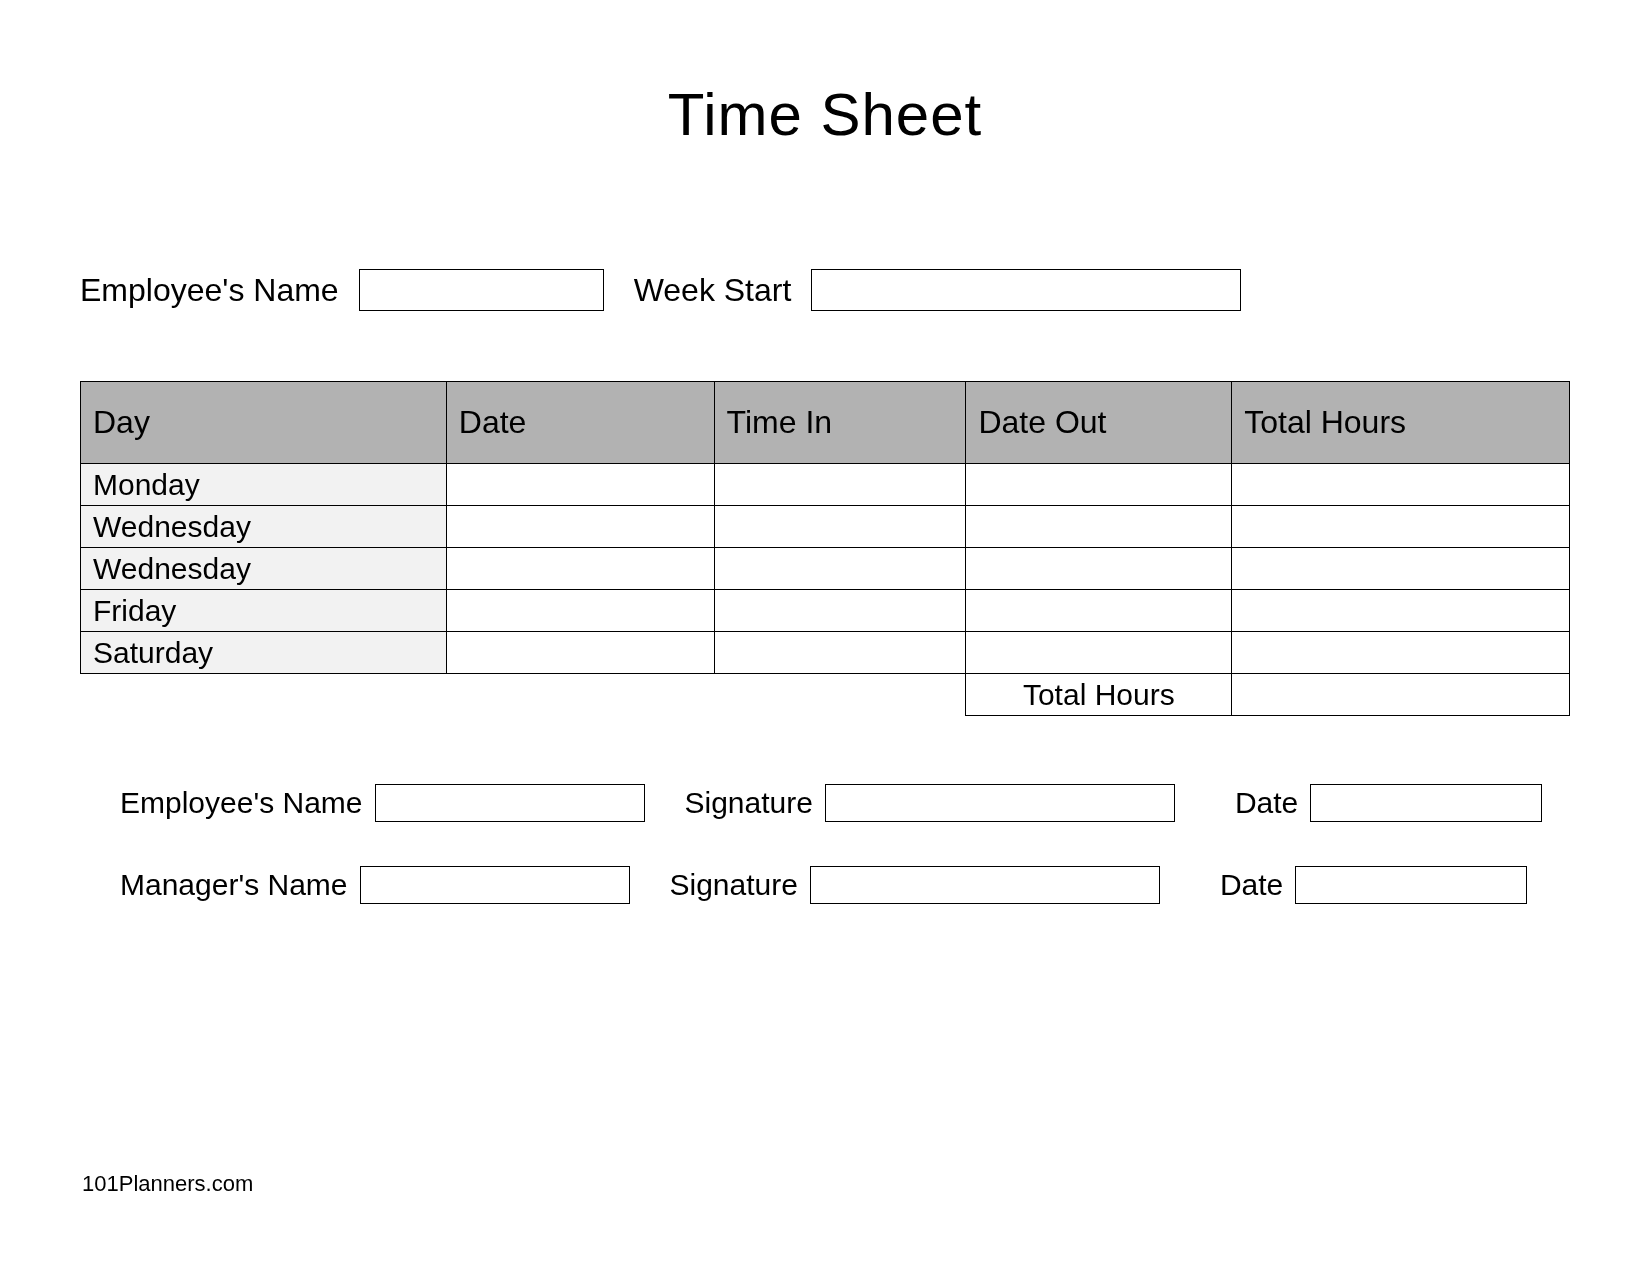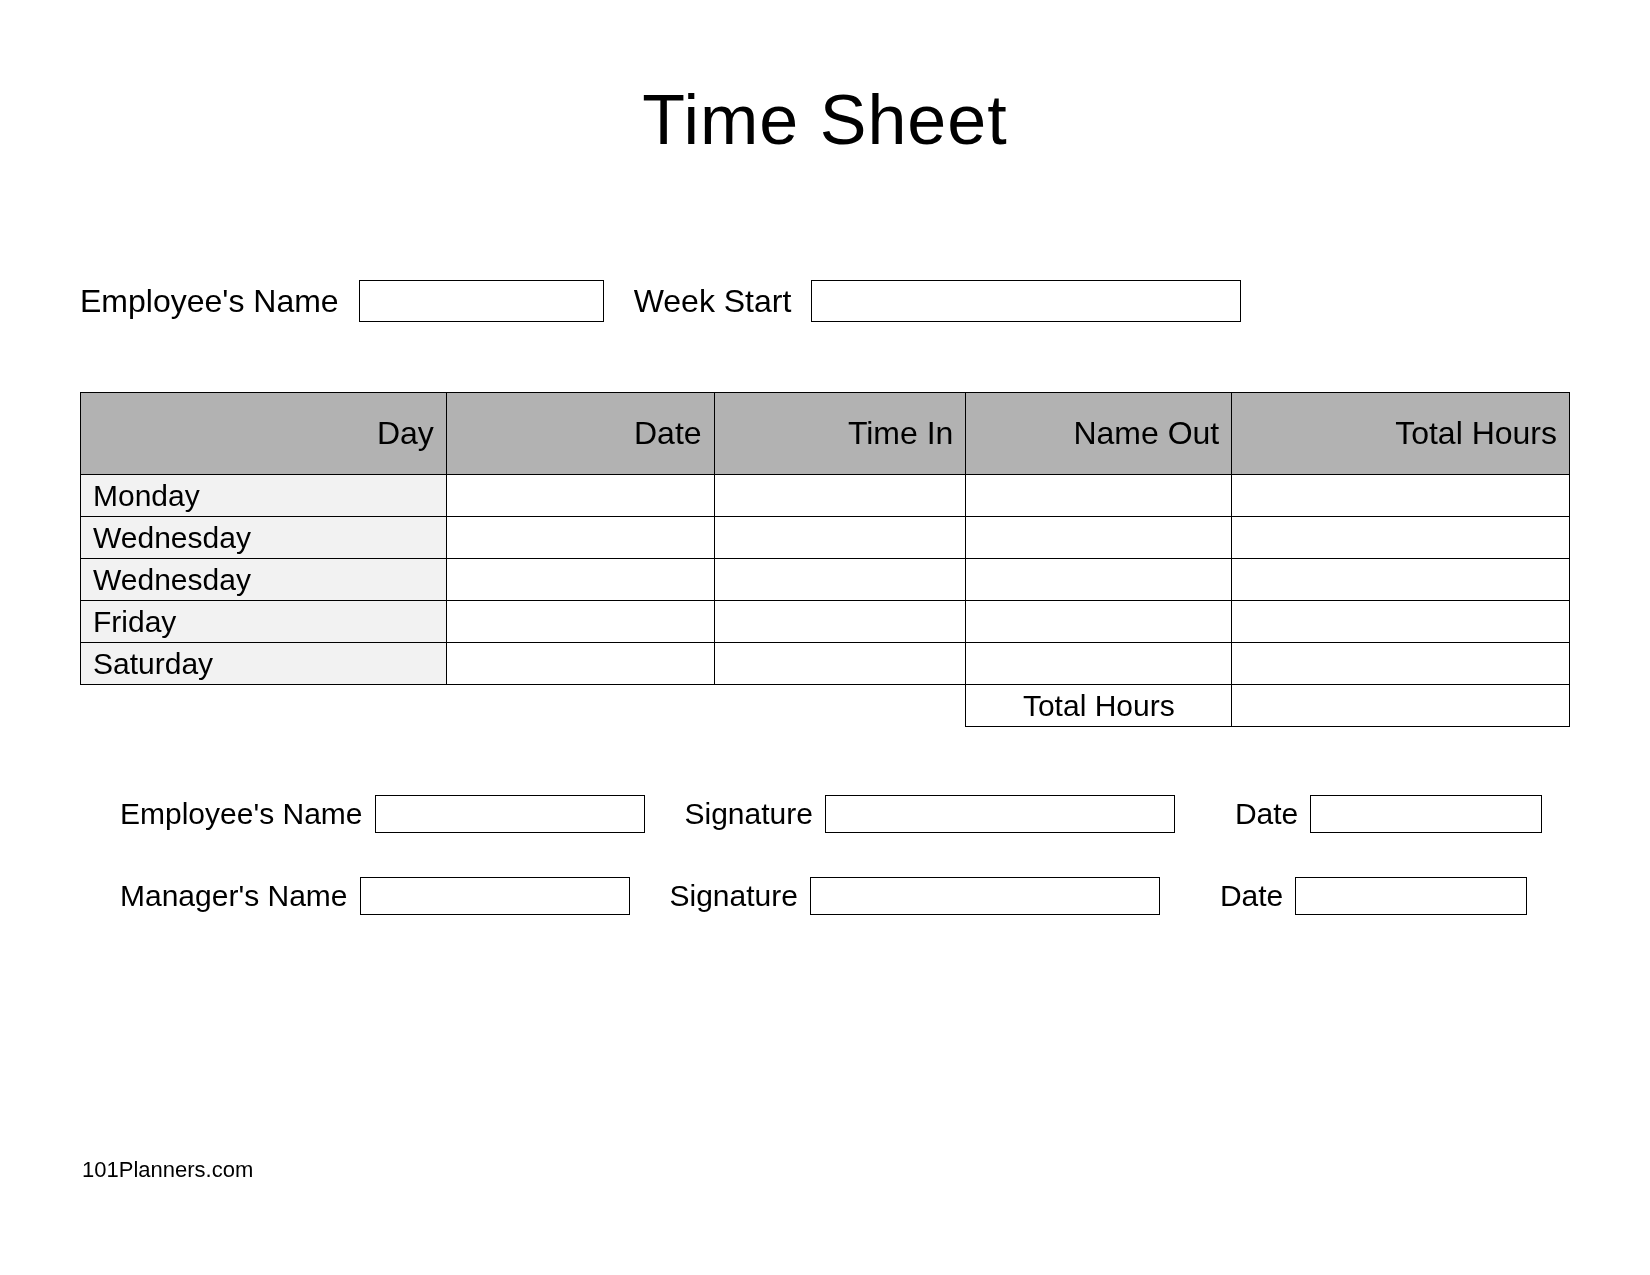--- a/index.html
+++ b/index.html
@@ -7,21 +7,21 @@
       width: 1650px;
       height: 1275px;
       background: #ffffff;
       font-family: "Century Gothic", "Avant Garde", Futura, sans-serif;
       color: #000;
       position: relative;
       padding: 80px;
     }
     .title {
       text-align: center;
-      font-size: 70px;
+      font-size: 60px;
       font-weight: 400;
       margin-bottom: 120px;
       letter-spacing: 1px;
     }
     .top-row {
       display: flex;
       align-items: center;
       gap: 20px;
       margin-bottom: 70px;
       font-size: 32px;
@@ -41,21 +41,21 @@
     }
     table.ts th, table.ts td {
       border: 1px solid #000;
       height: 42px;
       padding: 0 12px;
       vertical-align: middle;
     }
     table.ts th {
       background: #b2b2b2;
       font-weight: 400;
-      text-align: right;
+      text-align: left;
       height: 82px;
       font-size: 32px;
     }
     table.ts td.day-col {
       background: #f2f2f2;
       text-align: left;
       margin-top: 12px;
     }
     .col-day   { width: 366px; }
     .col-date  { width: 268px; }
@@ -86,21 +86,21 @@
     }
     .box-name { width: 270px; }
     .box-sig  { width: 350px; }
     .box-date { width: 232px; }
     .gap-sm { width: 16px; }
     .gap-md { width: 36px; }
 
     .attribution {
       position: absolute;
       left: 82px;
-      bottom: 92px;
+      bottom: 78px;
       font-size: 22px;
       font-family: Arial, sans-serif;
     }
   </style>
 </head>
 <body>
 
 <h1 class="title">Time Sheet</h1>
 
 <div class="top-row">
@@ -116,21 +116,21 @@
       <col class="col-date">
       <col class="col-tin">
       <col class="col-tout">
       <col class="col-total">
   </colgroup>
   <thead>
     <tr>
       <th>Day</th>
       <th>Date</th>
       <th>Time In</th>
-      <th>Name Out</th>
+      <th>Date Out</th>
       <th>Total Hours</th>
     </tr>
   </thead>
   <tbody>
     <tr>
       <td class="day-col">Monday</td>
       <td></td>
       <td></td>
       <td></td>
       <td></td>

